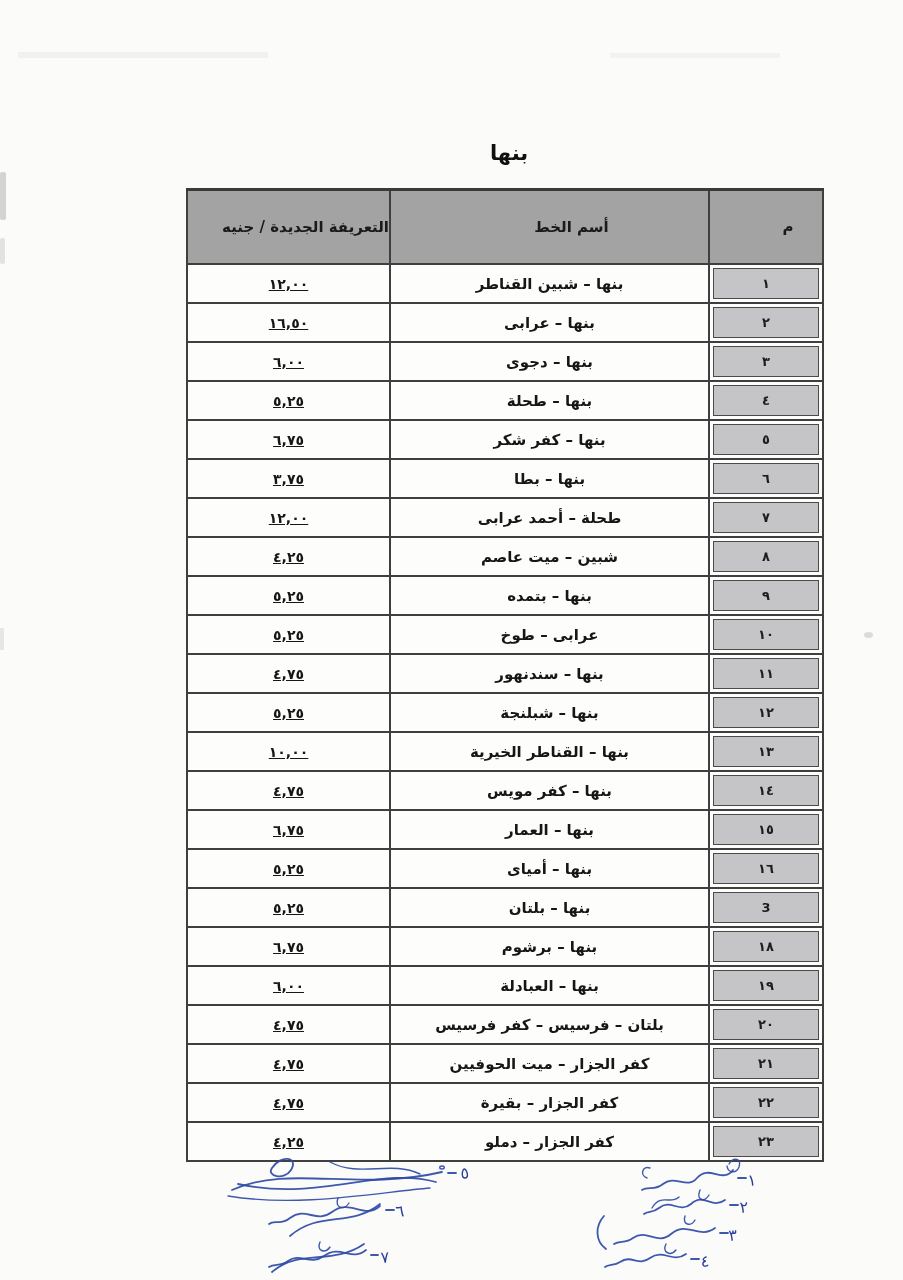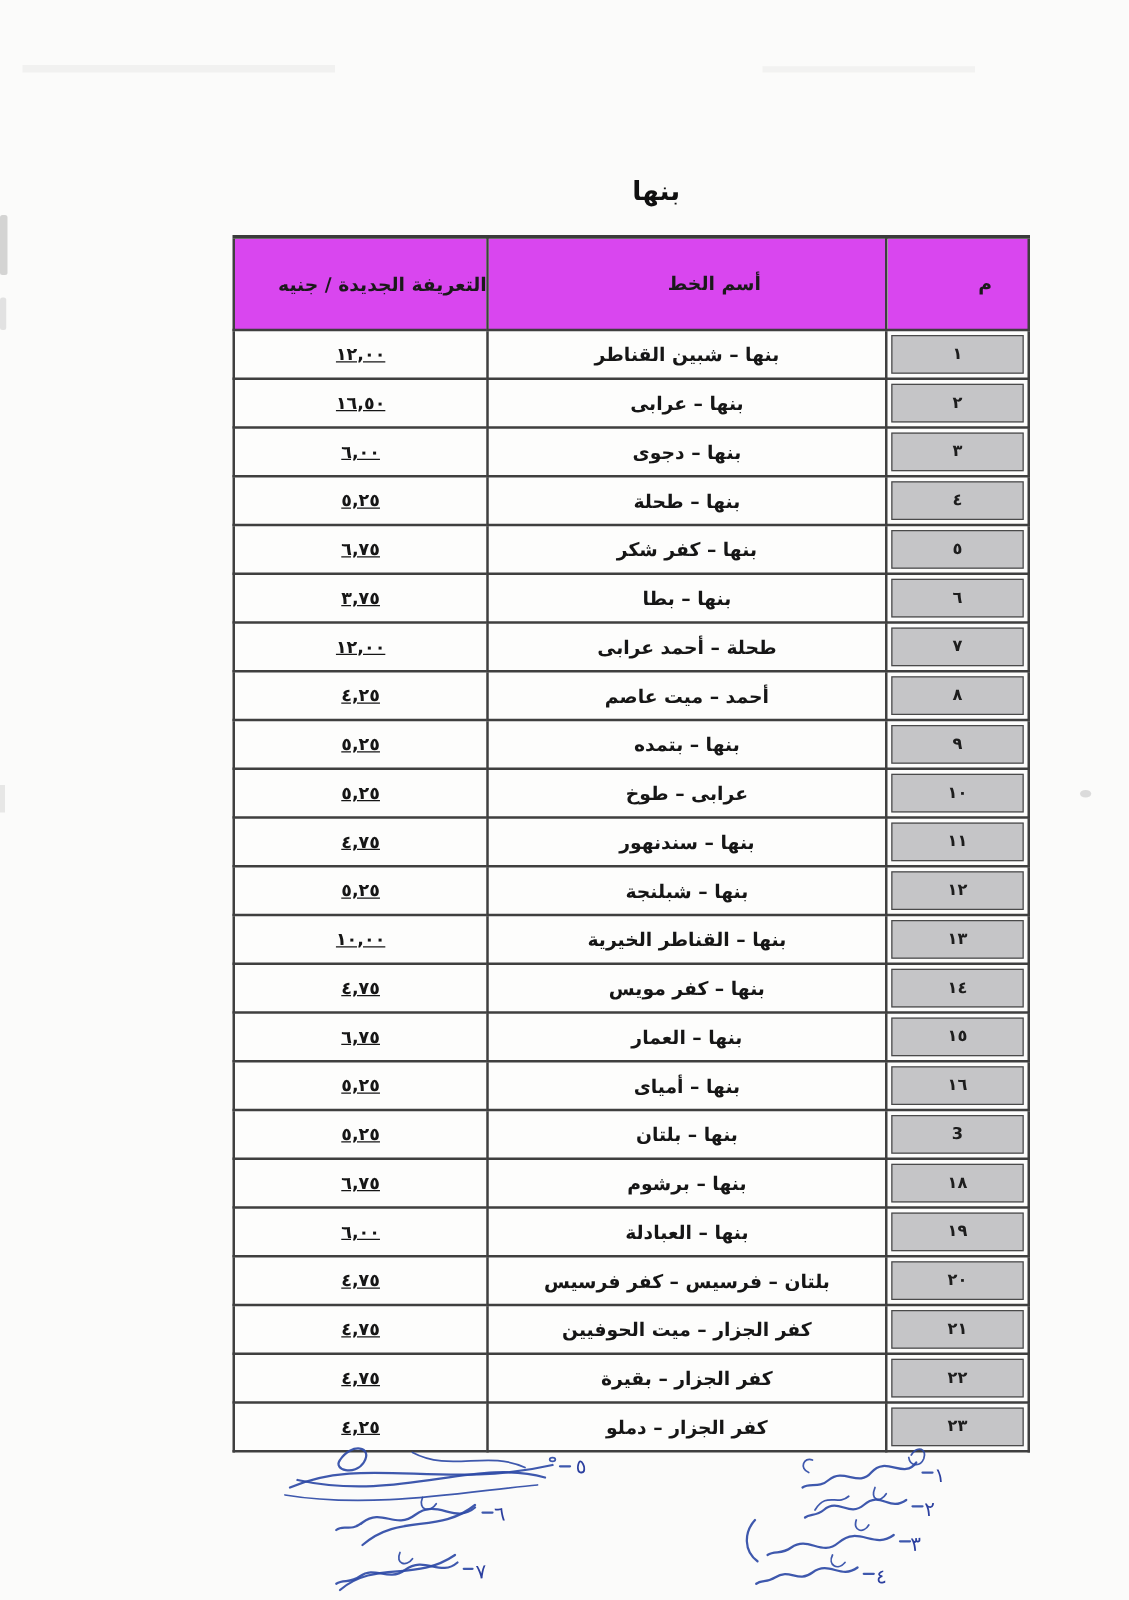--- a/index.html
+++ b/index.html
@@ -13,41 +13,41 @@
   
   .artifact{position:absolute;pointer-events:none;}
   .a1{left:0;top:172px;width:6px;height:48px;background:#a3a3a3;opacity:.45;border-radius:2px;}
   .a2{left:0;top:238px;width:5px;height:26px;background:#bdbdbd;opacity:.4;border-radius:2px;}
   .a3{left:0;top:628px;width:4px;height:22px;background:#cfcfcf;opacity:.45;}
   .a4{left:864px;top:632px;width:9px;height:6px;background:#c6c6c6;opacity:.6;border-radius:50%;}
   .a5{left:18px;top:52px;width:250px;height:6px;background:#f0f0ee;opacity:.9;}
   .a6{left:610px;top:53px;width:170px;height:5px;background:#f1f1ef;opacity:.9;}
 
   .doc-title{
-    position:absolute;left:420px;top:141px;width:210px;
+    position:absolute;left:404px;top:141px;width:210px;
     text-align:center;font-size:21px;font-weight:bold;color:#101010;
     direction:rtl;letter-spacing:.5px;
   }
 
   table.tariff{
     position:absolute;left:186px;top:188px;width:636px;
     direction:rtl;border-collapse:collapse;table-layout:fixed;
     background:#fdfdfc;
   }
   table.tariff{border:2px solid #3a3a3a;border-top-width:3px;}
   col.c-num{width:114px;}
   col.c-name{width:319px;}
   col.c-tariff{width:203px;}
   th,td{
     border:2px solid #3f3f3f;
     text-align:center;vertical-align:middle;
     padding:0;overflow:hidden;white-space:nowrap;
   }
   thead th{
-    height:72px;background:#d946ef;
+    height:72px;background:#a3a3a3;
     font-size:15px;font-weight:bold;color:#1a1a1a;padding-left:44px;
   }
   tbody tr{height:39px;}
   td.name{font-size:15px;font-weight:bold;margin-top:11px;}
   td.tariff{font-size:14px;font-weight:bold;letter-spacing:1px;text-decoration:underline;}
   td.num{padding:3px 3px;}
   td.num .chip{
     height:29px;display:flex;align-items:center;justify-content:center;
     background:#c5c5c7;border:1px solid #4a4a4a;
     font-size:13px;font-weight:bold;color:#1d1d1d;
@@ -133,21 +133,21 @@
       <td class="num">
         <div class="chip">٧</div>
       </td>
       <td class="name">طحلة – أحمد عرابى</td>
       <td class="tariff">١٢,٠٠</td>
     </tr>
         <tr>
       <td class="num">
         <div class="chip">٨</div>
       </td>
-      <td class="name">أحمد – ميت عاصم</td>
+      <td class="name">شبين – ميت عاصم</td>
       <td class="tariff">٤,٢٥</td>
     </tr>
         <tr>
       <td class="num">
         <div class="chip">٩</div>
       </td>
       <td class="name">بنها – بتمده</td>
       <td class="tariff">٥,٢٥</td>
     </tr>
         <tr>

